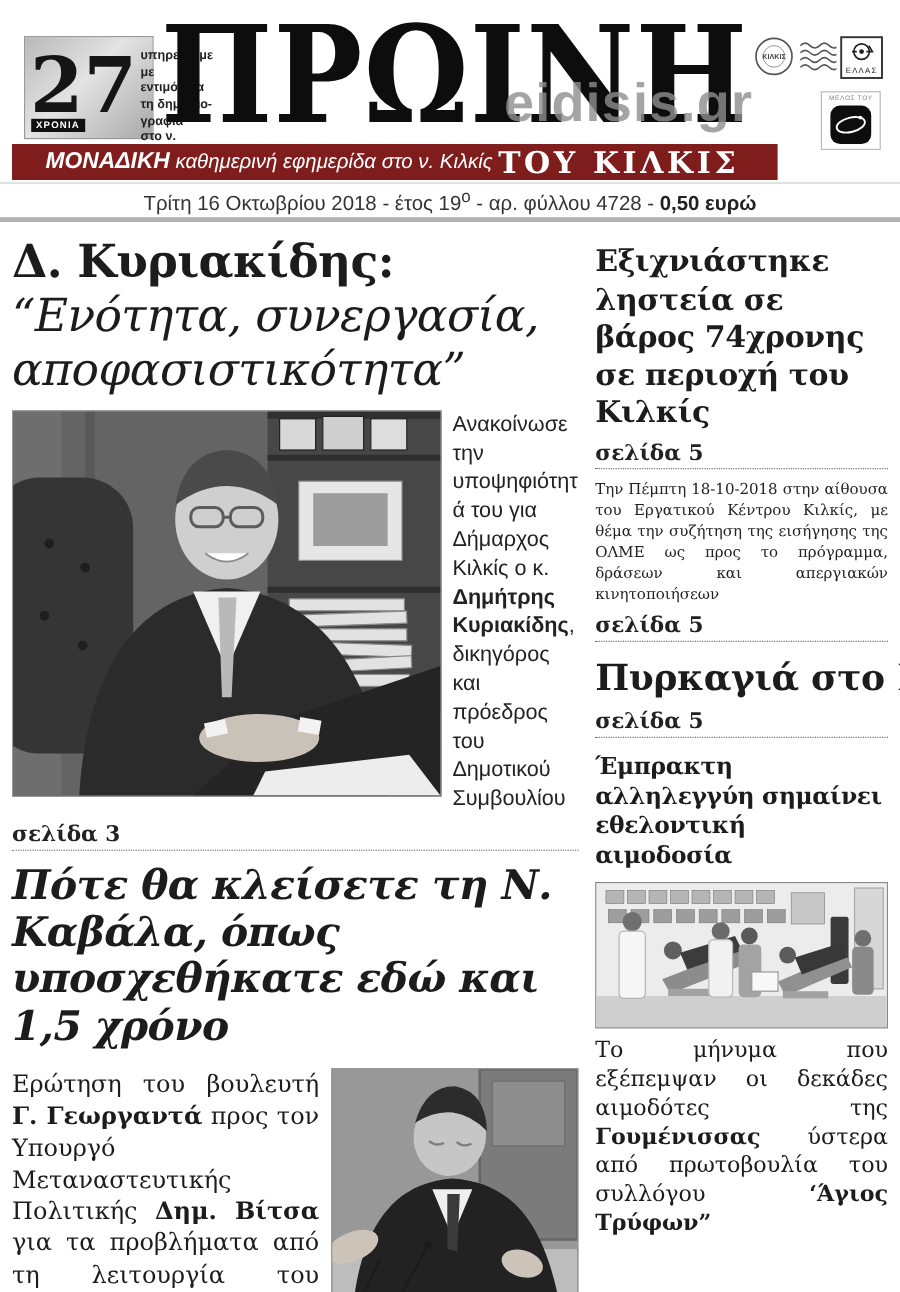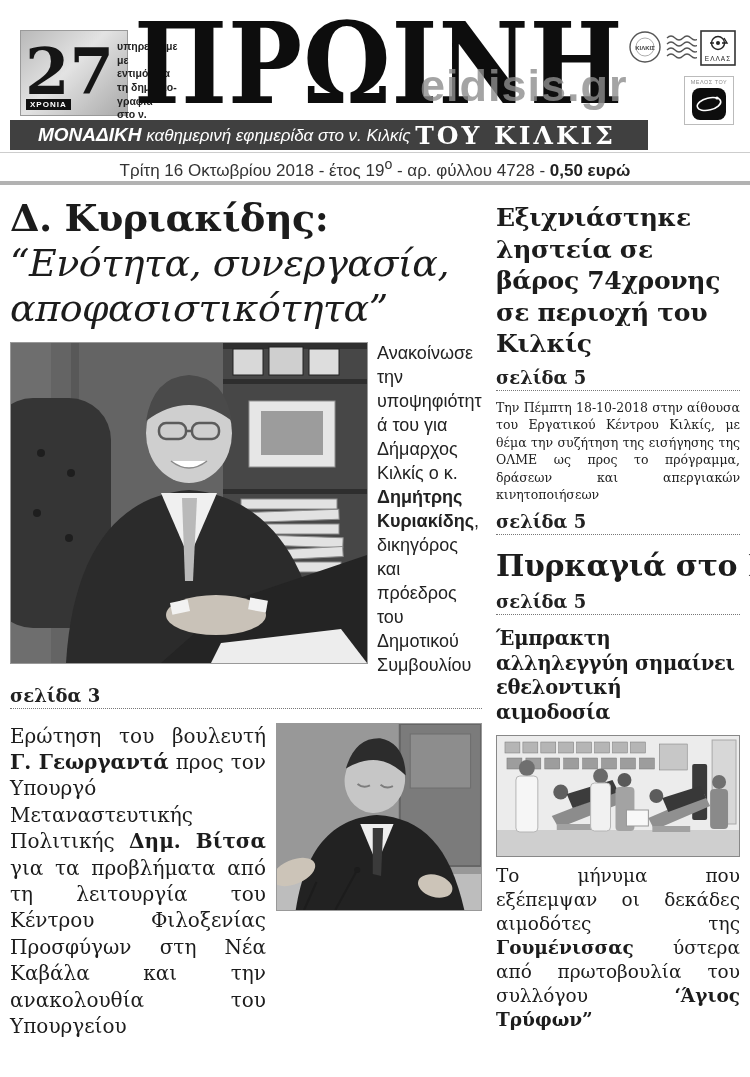--- a/index.html
+++ b/index.html
@@ -18,21 +18,21 @@
   .years-motto span{display:block;}
   .paper-title{position:absolute;left:134px;top:8px;font-size:112px;line-height:1;
     font-weight:bold;letter-spacing:1px;transform:scaleX(.88);transform-origin:left top;
     color:#0d0d0d;white-space:nowrap;z-index:1;}
   .website{position:absolute;left:420px;top:60px;font-size:45px;font-weight:bold;
     color:#8e8e8e;opacity:.8;letter-spacing:1px;z-index:2;}
   .stamps{position:absolute;right:14px;top:30px;display:flex;align-items:flex-start;gap:3px;z-index:3;}
   .member-badge{position:absolute;right:16px;top:76px;width:44px;text-align:center;
     border:1px solid #bbb;padding:2px 2px 3px;background:#fff;z-index:3;}
   .member-label{font-size:5.5px;color:#8a8a8a;letter-spacing:.5px;display:block;margin-bottom:2px;}
-  .tagline-bar{position:absolute;left:10px;top:120px;width:638px;height:30px;background:#404040;
+  .tagline-bar{position:absolute;left:10px;top:120px;width:638px;height:30px;background:#7f1d1d;
     display:flex;align-items:center;justify-content:space-between;}
   .tagline{color:#fff;font-style:italic;font-size:17px;margin-left:28px;white-space:nowrap;}
   .tagline b{font-size:19px;font-style:italic;}
   .edition{color:#fff;font-weight:bold;font-size:25px;letter-spacing:3px;margin-right:32px;white-space:nowrap;}
   .dateline{position:absolute;left:0;top:152px;width:100%;text-align:center;font-size:17px;color:#333;
     border-top:1px solid #cdcdcd;padding-top:3px;}
   .dateline .price{font-weight:bold;color:#222;}
   .thick-rule{position:absolute;left:0;top:181px;width:100%;height:4px;background:#b2b2b2;}
   
   .content{display:flex;gap:14px;padding:6px 10px 0;}
@@ -185,20 +185,21 @@
           <rect x="160" y="258" width="18" height="12" fill="#f2f2f2" transform="rotate(-12 169 264)"></rect>
           <rect x="238" y="256" width="18" height="12" fill="#f2f2f2" transform="rotate(10 247 262)"></rect>
         </svg>
       </div>
       <div class="lead-body sans"><span>Ανακοίνωσε την υποψηφιότητά του για Δήμαρχος Κιλκίς ο κ. </span><b>Δημήτρης Κυριακίδης</b><span>, δικηγόρος και πρόεδρος του Δημοτικού Συμβουλίου</span></div>
     </div>
 
     <div class="page-ref">σελίδα 3</div>
     <div class="dotted"></div>
 
+    <h2 class="h-kavala">Πότε θα κλείσετε τη Ν. Καβάλα, όπως υποσχεθήκατε εδώ και 1,5 χρόνο</h2>
 
     <div class="kavala-row">
       <div class="kavala-body"><span>Ερώτηση του βουλευτή </span><b>Γ. Γεωργαντά</b><span> προς τον Υπουργό Μεταναστευτικής Πολιτικής </span><b>Δημ. Βίτσα</b><span> για τα προβλήματα από τη λειτουργία του Κέντρου Φιλοξενίας Προσφύγων στη Νέα Καβάλα και την ανακολουθία του Υπουργείου</span></div>
       <div class="parl-photo">
         <svg width="100%" height="186" viewBox="0 0 196 186" preserveAspectRatio="none">
           <rect width="196" height="186" fill="#989898"></rect>
           <rect x="118" y="0" width="78" height="142" fill="#7b7b7b" stroke="#666" stroke-width="2"></rect>
           <rect x="128" y="10" width="58" height="54" fill="#8d8d8d" stroke="#6e6e6e"></rect>
           <rect x="0" y="150" width="196" height="36" fill="#bdbdbd"></rect>
           <path d="M18 186 C28 118 58 94 96 91 C140 94 166 122 180 186 Z" fill="#222"></path>

